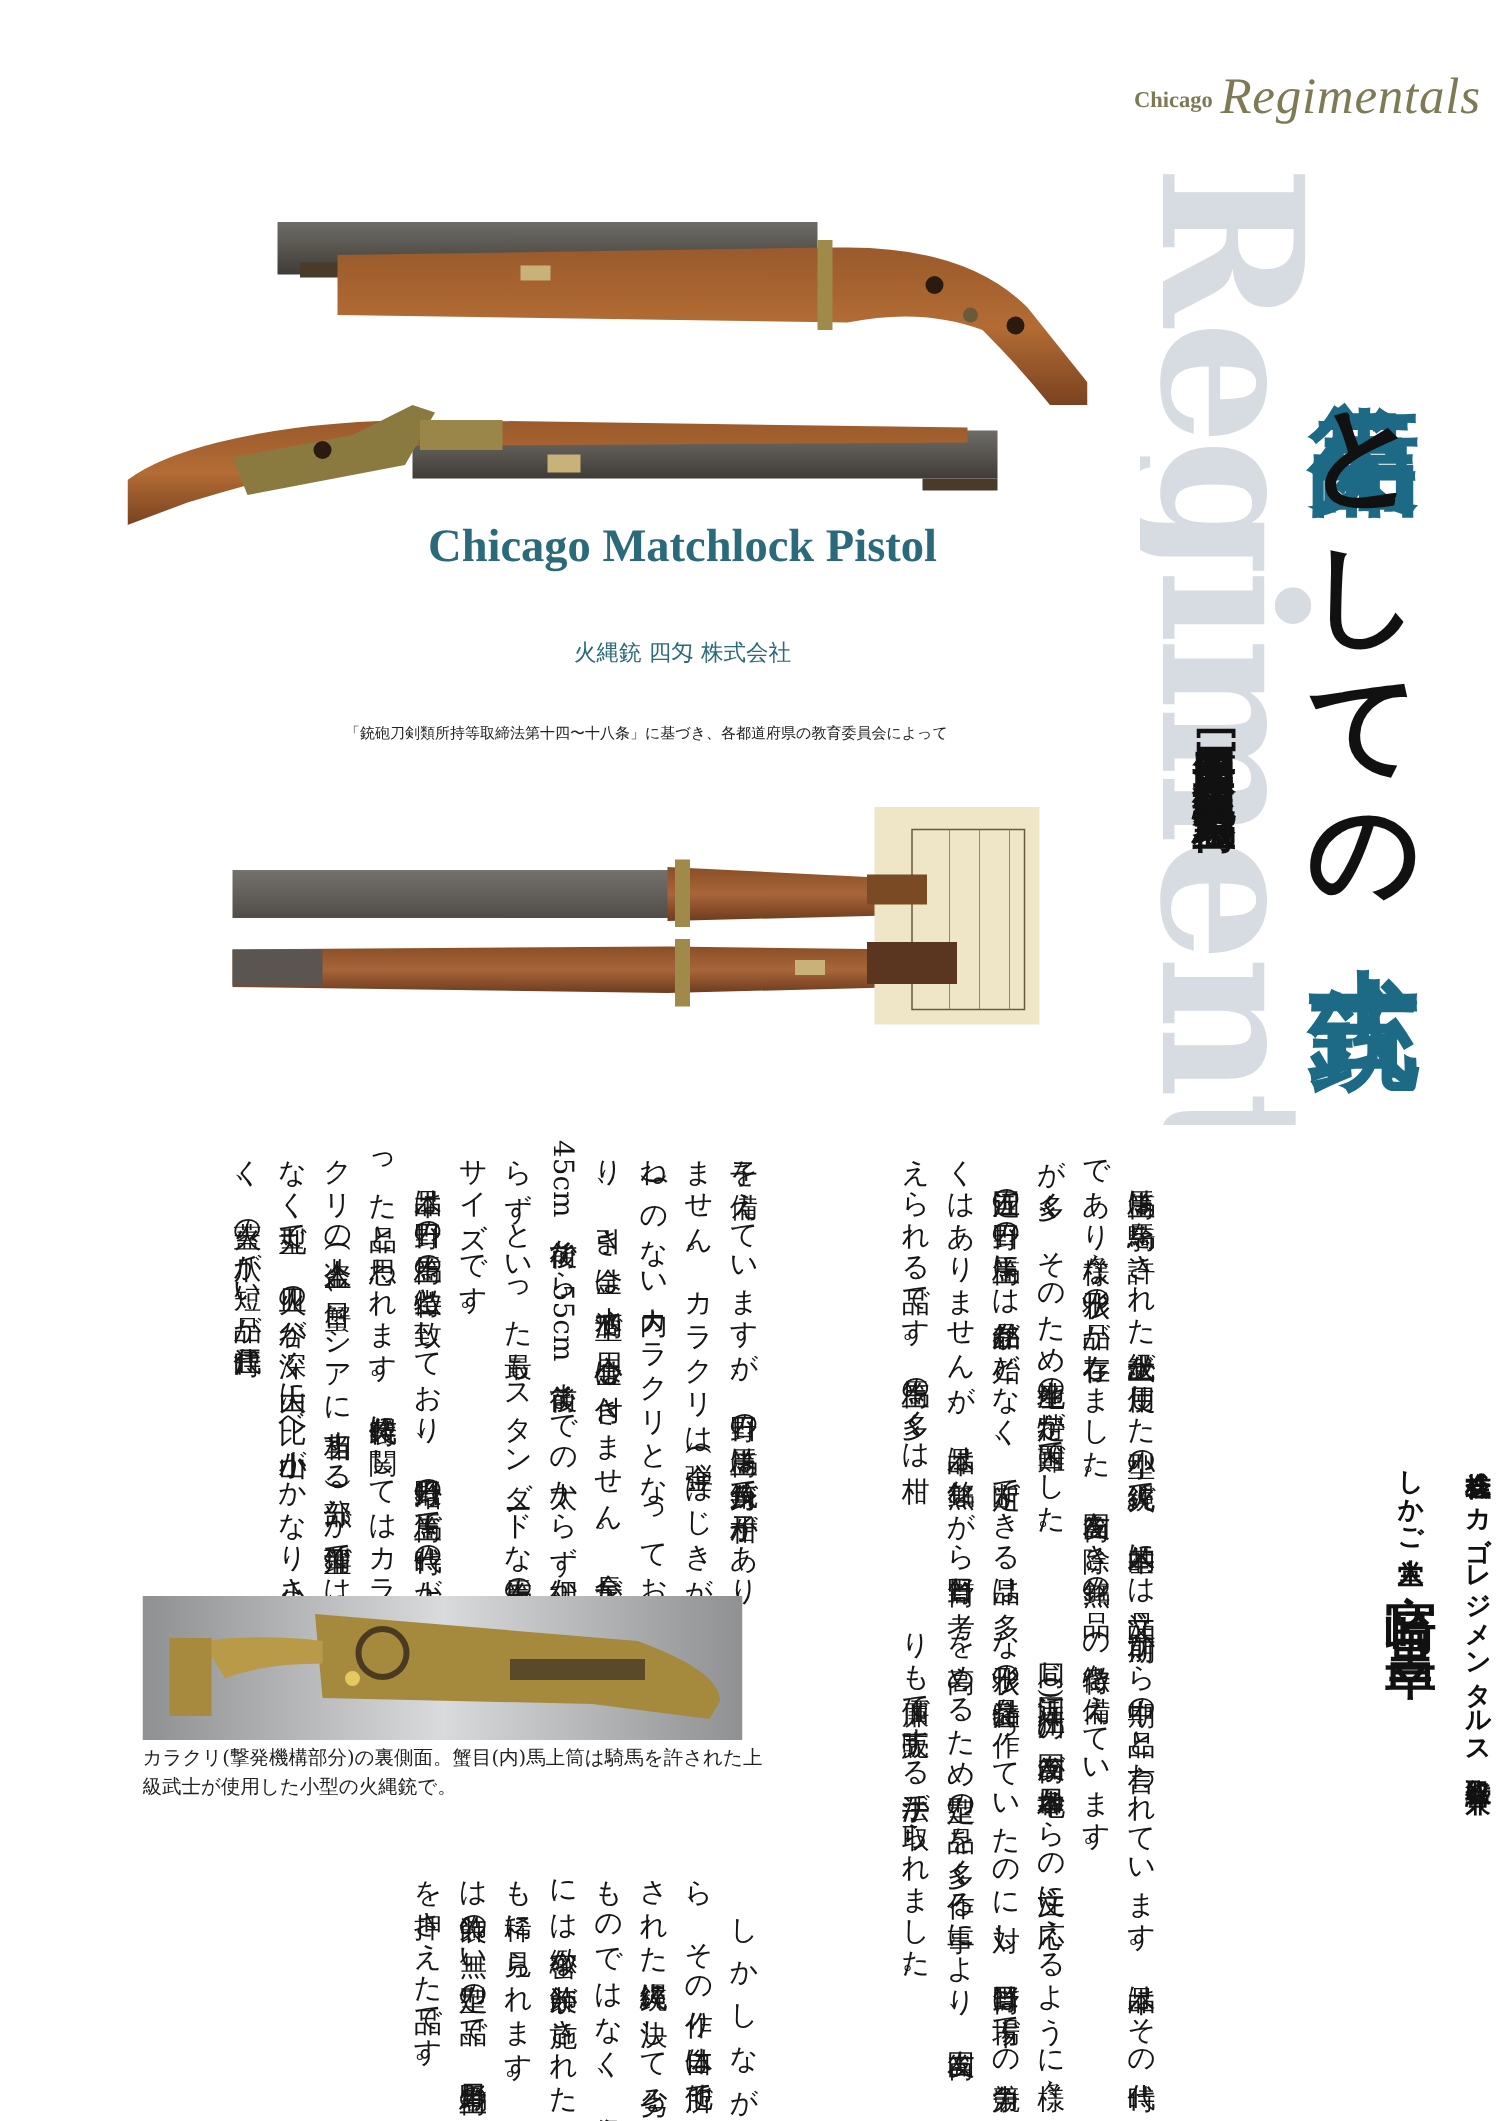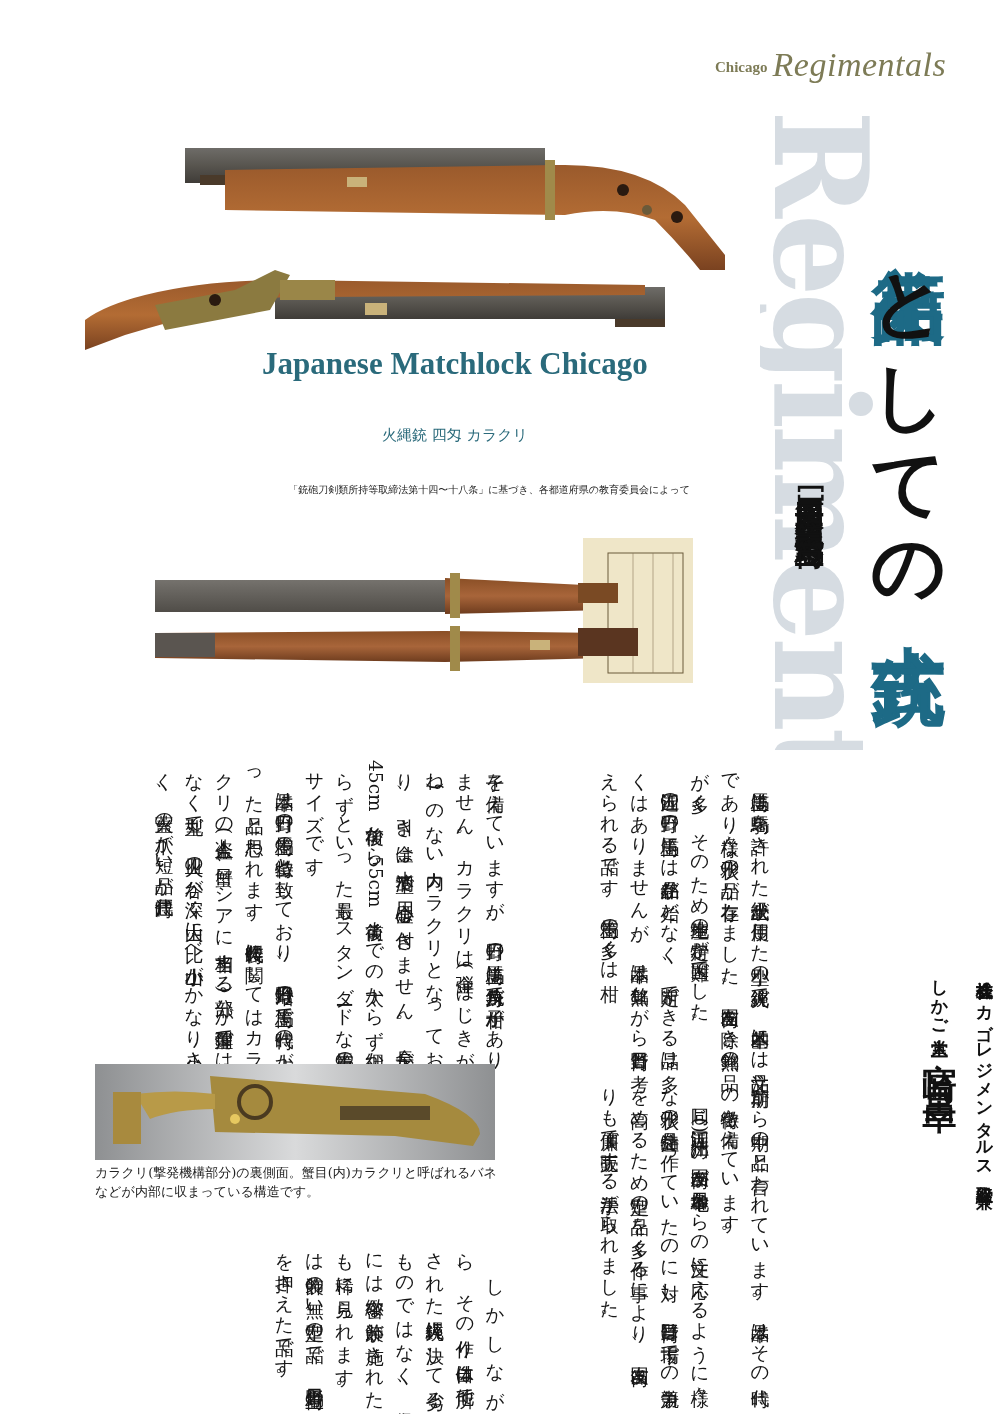--- a/index.html
+++ b/index.html
@@ -6,21 +6,21 @@
     body {
       width: 1000px; height: 1414px; position: relative; overflow: hidden;
       background: #ffffff;
       font-family: "DejaVu Serif", "Liberation Serif", serif;
       color: #1a1a1a;
     }
     .abs { position: absolute; }
 
     
     .masthead { left: 715px; top: 46px; width: 250px; height: 40px; color: #7d7b56; white-space: nowrap; }
-    .masthead .small { font-family: "Liberation Serif", serif; font-weight: bold; font-size: 15px; vertical-align: 4px; }
+    .masthead .small { font-family: "Liberation Serif", serif; font-weight: bold; font-size: 15px; vertical-align: 4px; margin-left: 41px; }
     .masthead .script { font-family: "Liberation Serif", serif; font-style: italic; font-size: 34px; letter-spacing: 0.5px; }
 
     
     .watermark {
       left: 760px; top: 110px; width: 240px; height: 640px;
       overflow: hidden;
     }
     .watermark .wm-text {
       position: absolute; left: 0; top: 0;
       writing-mode: vertical-rl;
@@ -65,21 +65,21 @@
     .title-en {
       left: 240px; top: 345px; width: 430px; text-align: center;
       font-family: "Liberation Serif", serif; font-weight: bold; color: #2a6a7b;
       font-size: 31px; line-height: 38px;
     }
     .title-ja {
       left: 240px; top: 423px; width: 430px; text-align: center;
       color: #2a6a7b; font-size: 15px; line-height: 25px;
     }
     .legal-note {
-      left: 230px; top: 482px; width: 460px; text-align: right;
+      left: 230px; top: 482px; width: 460px; text-align: left;
       font-size: 10px; line-height: 16px; color: #222;
     }
 
     
     .vcol {
       writing-mode: vertical-rl;
       font-family: "DejaVu Serif", serif;
       font-size: 18.6px; line-height: 30.1px;
       color: #161616; text-align: justify;
     }
@@ -134,24 +134,24 @@
     <rect x="530" y="174" width="50" height="8" fill="#4a3a2a"></rect>
     <path d="M560 150 L230 152 Q180 150 150 160 Q90 175 40 190 L0 205 L0 175 Q20 160 60 150 Q120 135 200 135 L560 140 Z" fill="url(#wood)"></path>
     <path d="M70 160 L150 145 L190 125 L205 130 L185 165 L80 185 Z" fill="#8b7a40"></path>
     <rect x="195" y="135" width="55" height="20" fill="#9a8648"></rect>
     <rect x="280" y="158" width="22" height="12" fill="#c9b27a"></rect>
     <circle cx="130" cy="155" r="6" fill="#2a1a10"></circle>
   </svg>
 </div>
 
 <div class="abs title-en">
-  <div>Japanese Matchlock Chicago</div>
+  <div>Chicago Matchlock Pistol</div>
 </div>
 <div class="abs title-ja">
-  <div>火縄銃 四匁 カラクリ</div>
+  <div>火縄銃 四匁 株式会社</div>
 </div>
 <div class="abs legal-note">
   <div>「銃砲刀剣類所持等取締法第十四〜十八条」に基づき、各都道府県の教育委員会によって</div>
 </div>
 
 <div class="abs pistol-top">
   <svg width="460" height="130" viewBox="0 0 460 130">
     <defs>
       <linearGradient id="wood2" x1="0" y1="0" x2="0" y2="1">
         <stop offset="0" stop-color="#8a4f26"></stop>
@@ -218,18 +218,18 @@
     </defs>
     <rect width="400" height="96" fill="url(#bg)"></rect>
     <path d="M115 12 L330 30 Q385 50 385 70 L378 82 L300 72 L120 68 Z" fill="#a58a3e"></path>
     <path d="M40 30 Q80 25 120 30 L120 45 Q80 45 55 55 Z" fill="#b89a48"></path>
     <rect x="18" y="28" width="28" height="52" fill="#a88a3e"></rect>
     <circle cx="160" cy="38" r="16" fill="none" stroke="#4a3a20" stroke-width="4"></circle>
     <circle cx="140" cy="55" r="5" fill="#e6c860"></circle>
     <rect x="245" y="42" width="90" height="14" fill="#5a4a2a"></rect>
   </svg>
 </div>
-<div class="abs caption">カラクリ(撃発機構部分)の裏側面。蟹目(内)カラクリと呼ばれるバネなどが内部に収まっている構造です。</div>
+<div class="abs caption">カラクリ(撃発機構部分)の裏側面。蟹目(内)馬上筒は騎馬を許された上級武士が使用した小型の火縄銃で。</div>
 
 <div class="abs author">
   <span class="role">株式会社 シカゴレジメンタルス 取締役 兼</span>
   <span class="name-line"><span>しかご堂主人</span><span class="name">宮崎 昌幸</span></span>
 </div>
 
 </body></html>

